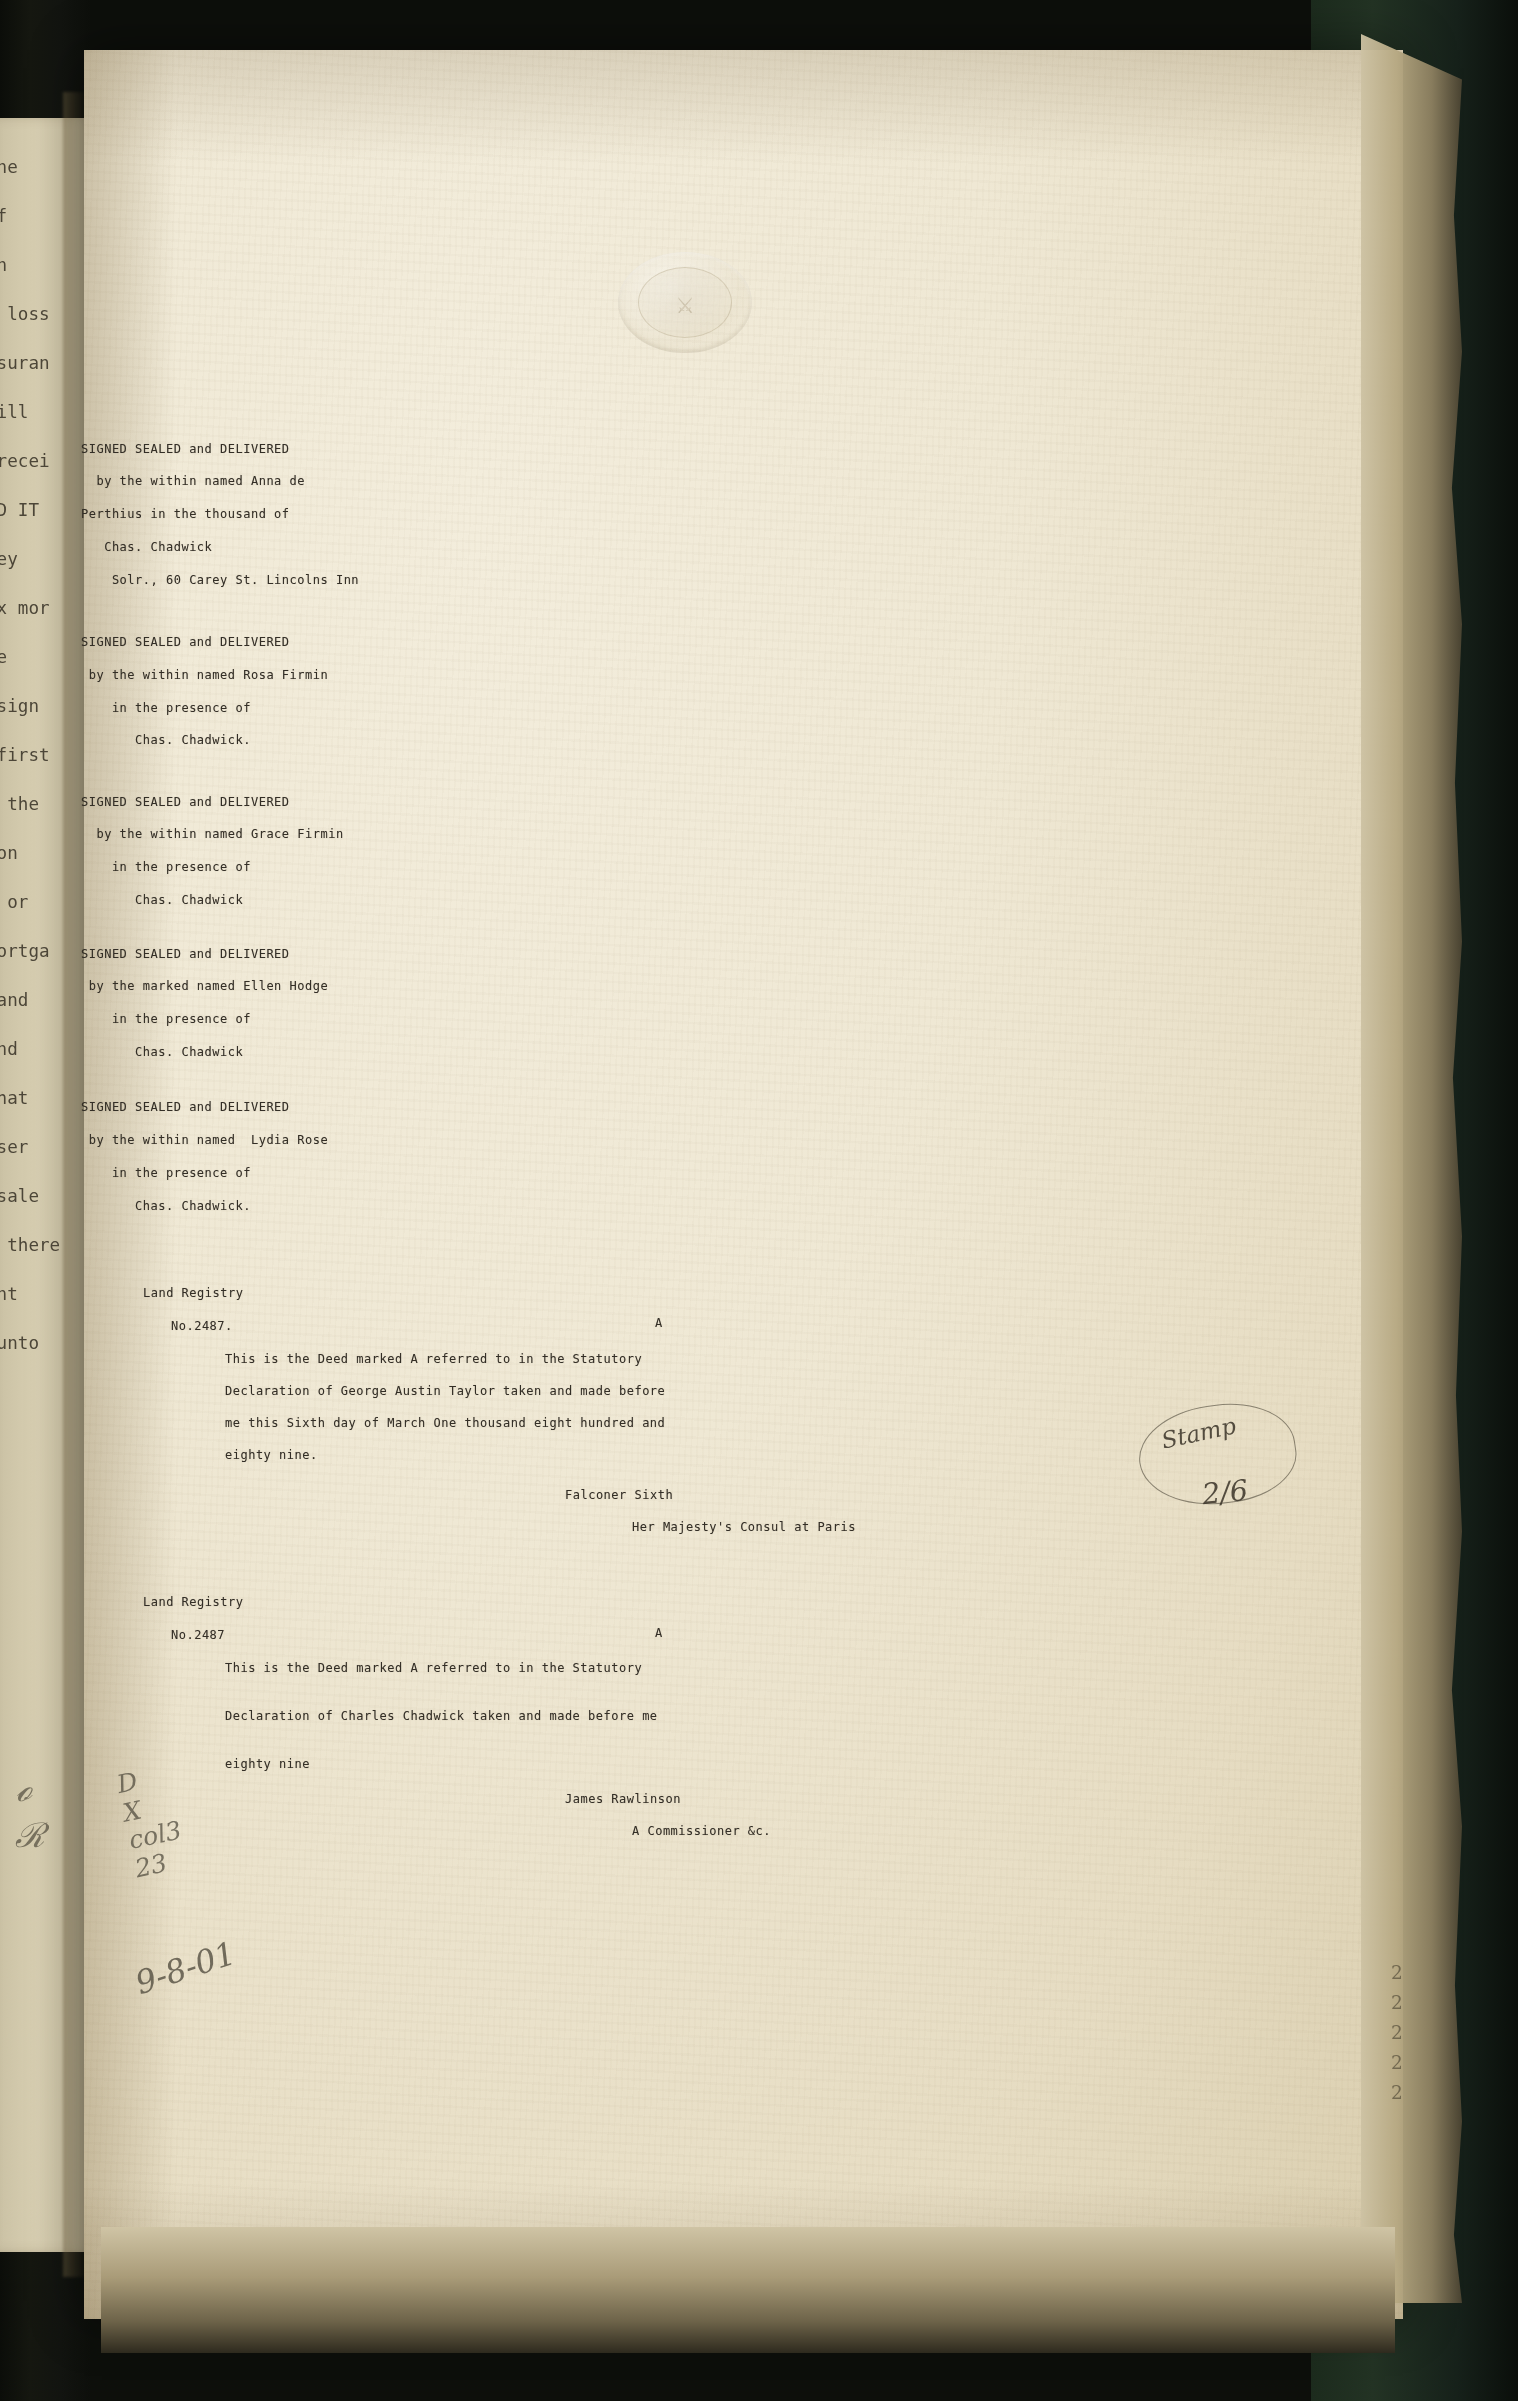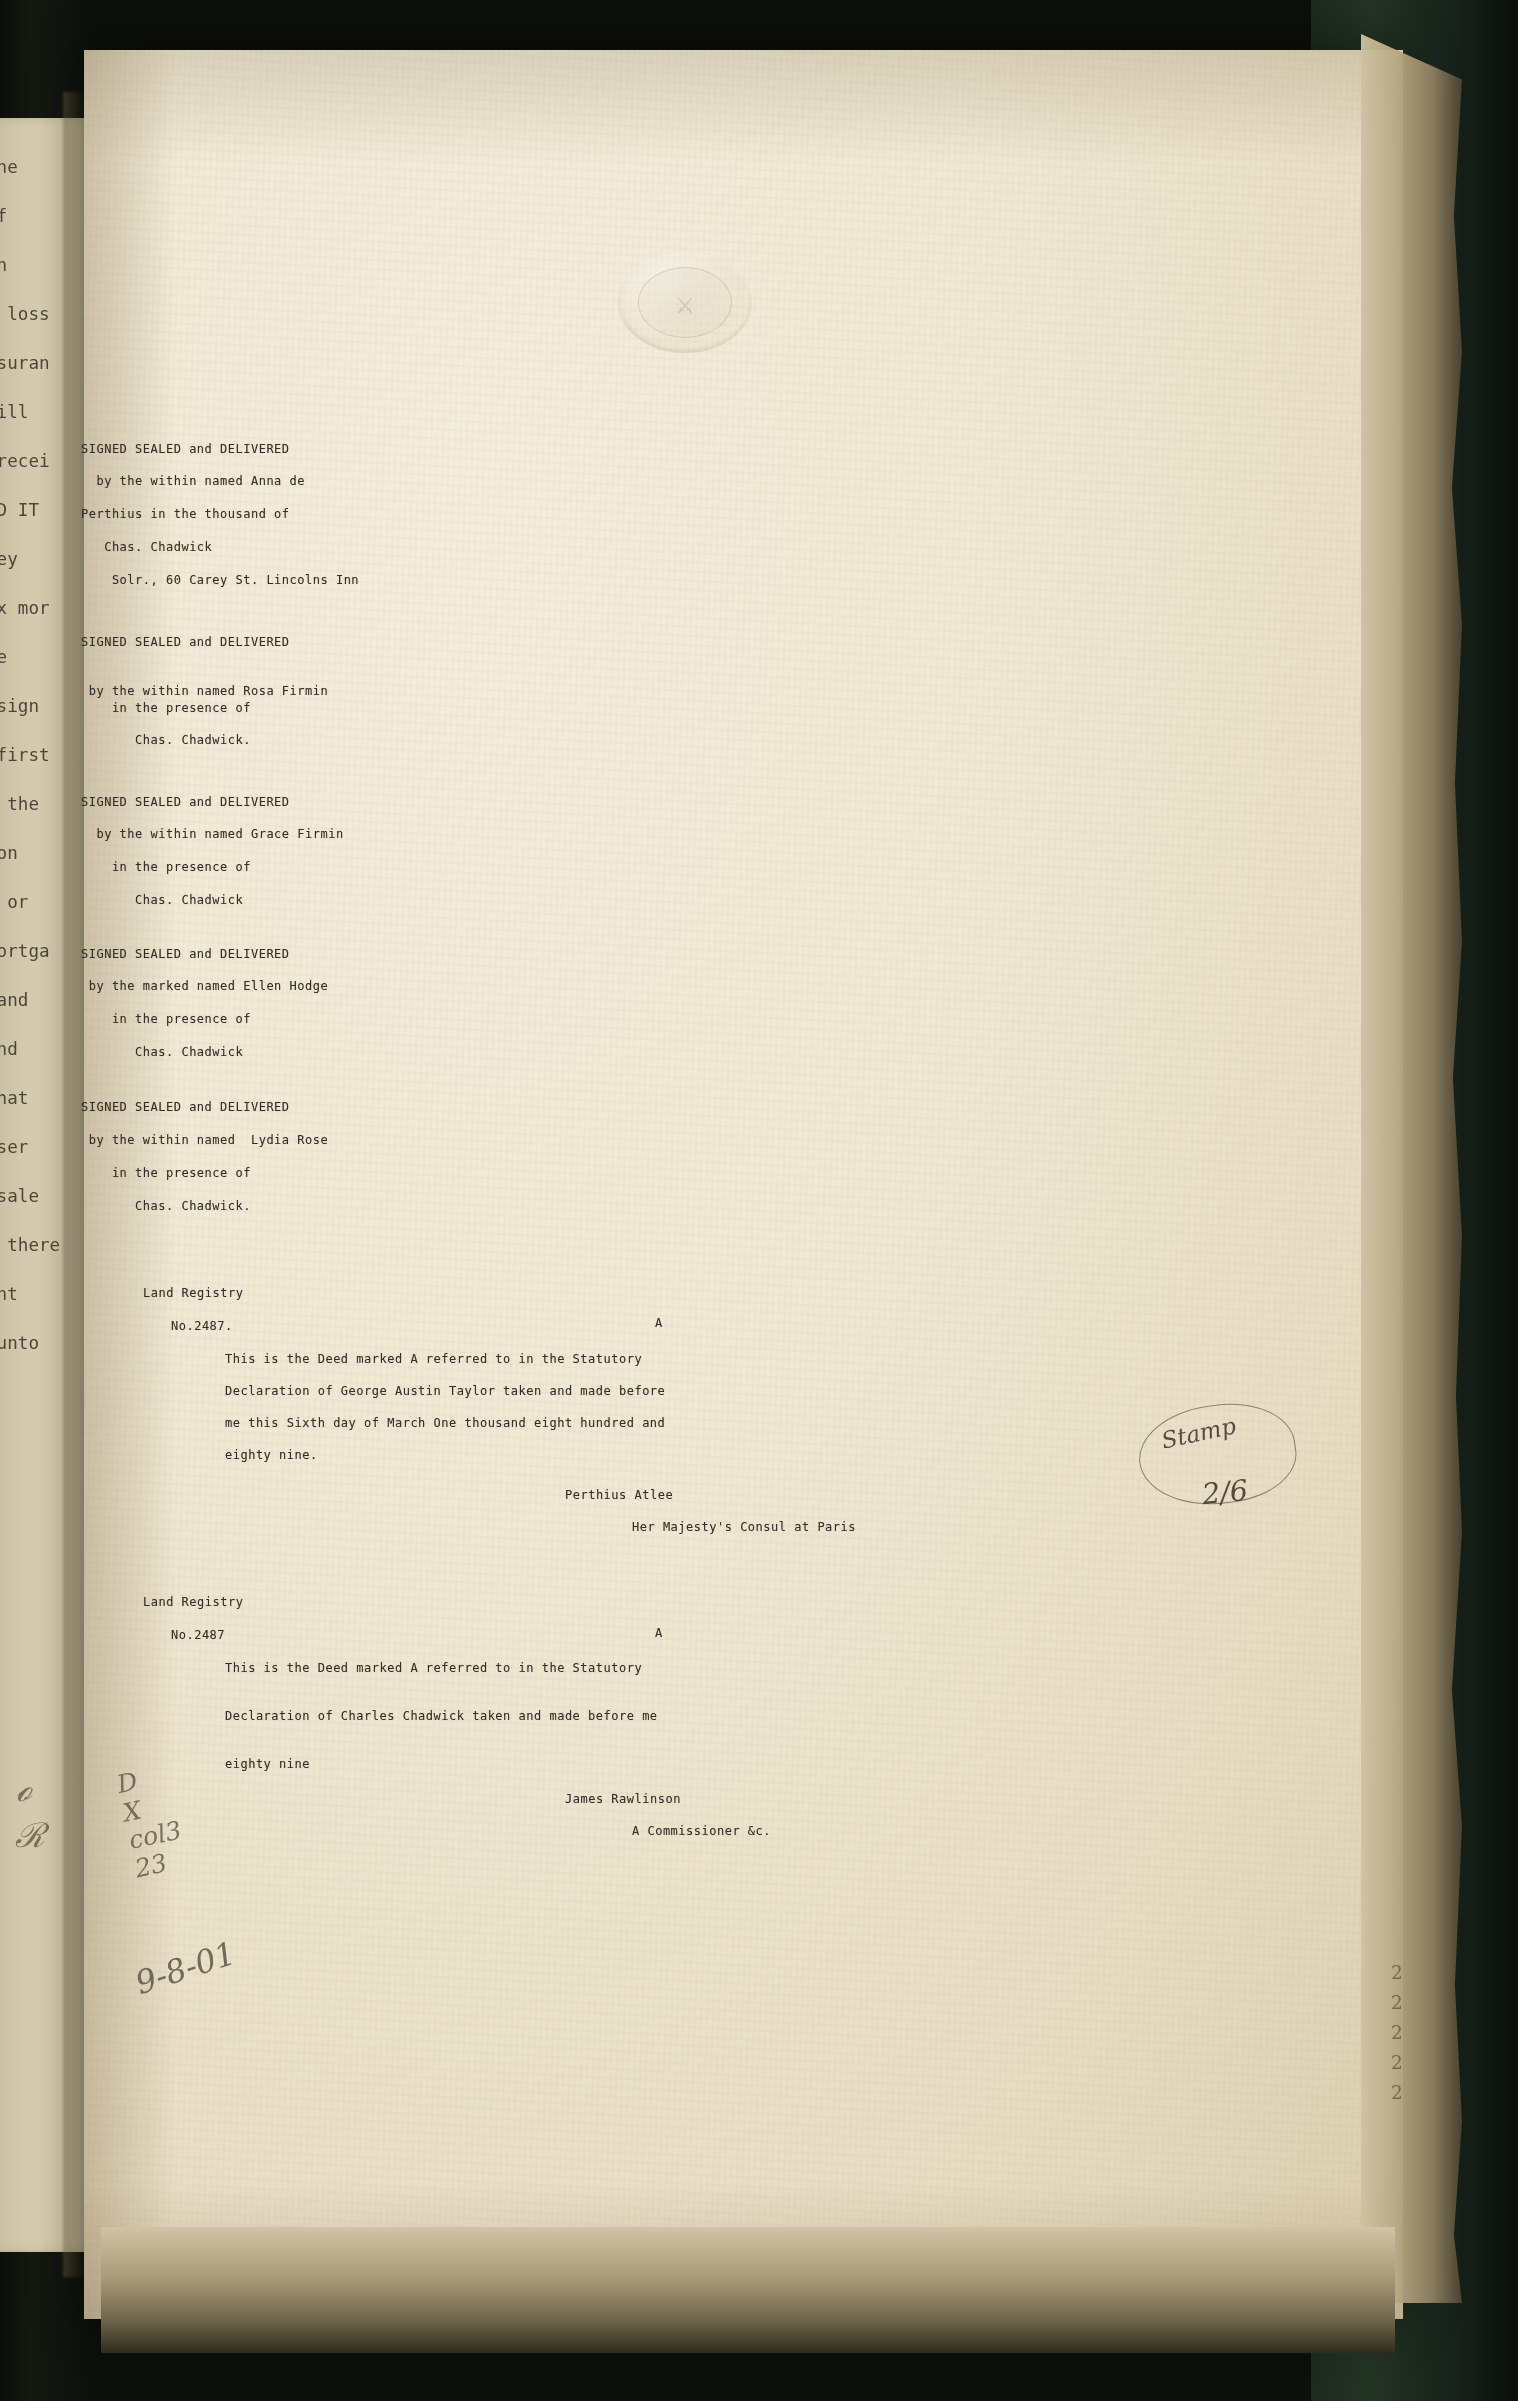--- a/index.html
+++ b/index.html
@@ -192,21 +192,21 @@
 
   <div class="text-layer">
 
     <div class="tw" style="left:81px;top:433px;">SIGNED SEALED and DELIVERED</div>
     <div class="tw" style="left:81px;top:465px;">  by the within named Anna de</div>
     <div class="tw" style="left:81px;top:498px;">Perthius in the thousand of</div>
     <div class="tw" style="left:81px;top:531px;">   Chas. Chadwick</div>
     <div class="tw" style="left:81px;top:564px;">    Solr., 60 Carey St. Lincolns Inn</div>
 
     <div class="tw" style="left:81px;top:626px;">SIGNED SEALED and DELIVERED</div>
-    <div class="tw" style="left:81px;top:659px;margin-top:16px;"> by the within named Rosa Firmin</div>
+    <div class="tw" style="left:81px;top:659px;"> by the within named Rosa Firmin</div>
     <div class="tw" style="left:81px;top:692px;">    in the presence of</div>
     <div class="tw" style="left:81px;top:724px;">       Chas. Chadwick.</div>
 
     <div class="tw" style="left:81px;top:786px;">SIGNED SEALED and DELIVERED</div>
     <div class="tw" style="left:81px;top:818px;">  by the within named Grace Firmin</div>
     <div class="tw" style="left:81px;top:851px;">    in the presence of</div>
     <div class="tw" style="left:81px;top:884px;">       Chas. Chadwick</div>
 
     <div class="tw" style="left:81px;top:938px;">SIGNED SEALED and DELIVERED</div>
     <div class="tw" style="left:81px;top:970px;"> by the marked named Ellen Hodge</div>
@@ -218,21 +218,21 @@
     <div class="tw" style="left:81px;top:1157px;">    in the presence of</div>
     <div class="tw" style="left:81px;top:1190px;">       Chas. Chadwick.</div>
 
     <div class="tw" style="left:143px;top:1277px;">Land Registry</div>
     <div class="tw" style="left:171px;top:1310px;">No.2487.</div>
     <div class="tw" style="left:655px;top:1307px;">A</div>
     <div class="tw" style="left:225px;top:1343px;">This is the Deed marked A referred to in the Statutory</div>
     <div class="tw" style="left:225px;top:1375px;">Declaration of George Austin Taylor taken and made before</div>
     <div class="tw" style="left:225px;top:1407px;">me this Sixth day of March One thousand eight hundred and</div>
     <div class="tw" style="left:225px;top:1439px;">eighty nine.</div>
-    <div class="tw" style="left:565px;top:1479px;">Perthius Atlee</div>
+    <div class="tw" style="left:565px;top:1479px;">Falconer Sixth</div>
     <div class="tw" style="left:632px;top:1511px;">Her Majesty's Consul at Paris</div>
 
     <div class="tw" style="left:143px;top:1586px;">Land Registry</div>
     <div class="tw" style="left:171px;top:1619px;">No.2487</div>
     <div class="tw" style="left:655px;top:1617px;">A</div>
     <div class="tw" style="left:225px;top:1652px;">This is the Deed marked A referred to in the Statutory</div>
     <div class="tw" style="left:225px;top:1684px;margin-top:16px;">Declaration of Charles Chadwick taken and made before me</div>
     <div class="tw" style="left:225px;top:1748px;">eighty nine</div>
     <div class="tw" style="left:565px;top:1783px;">James Rawlinson</div>
     <div class="tw" style="left:632px;top:1815px;">A Commissioner &amp;c.</div>

